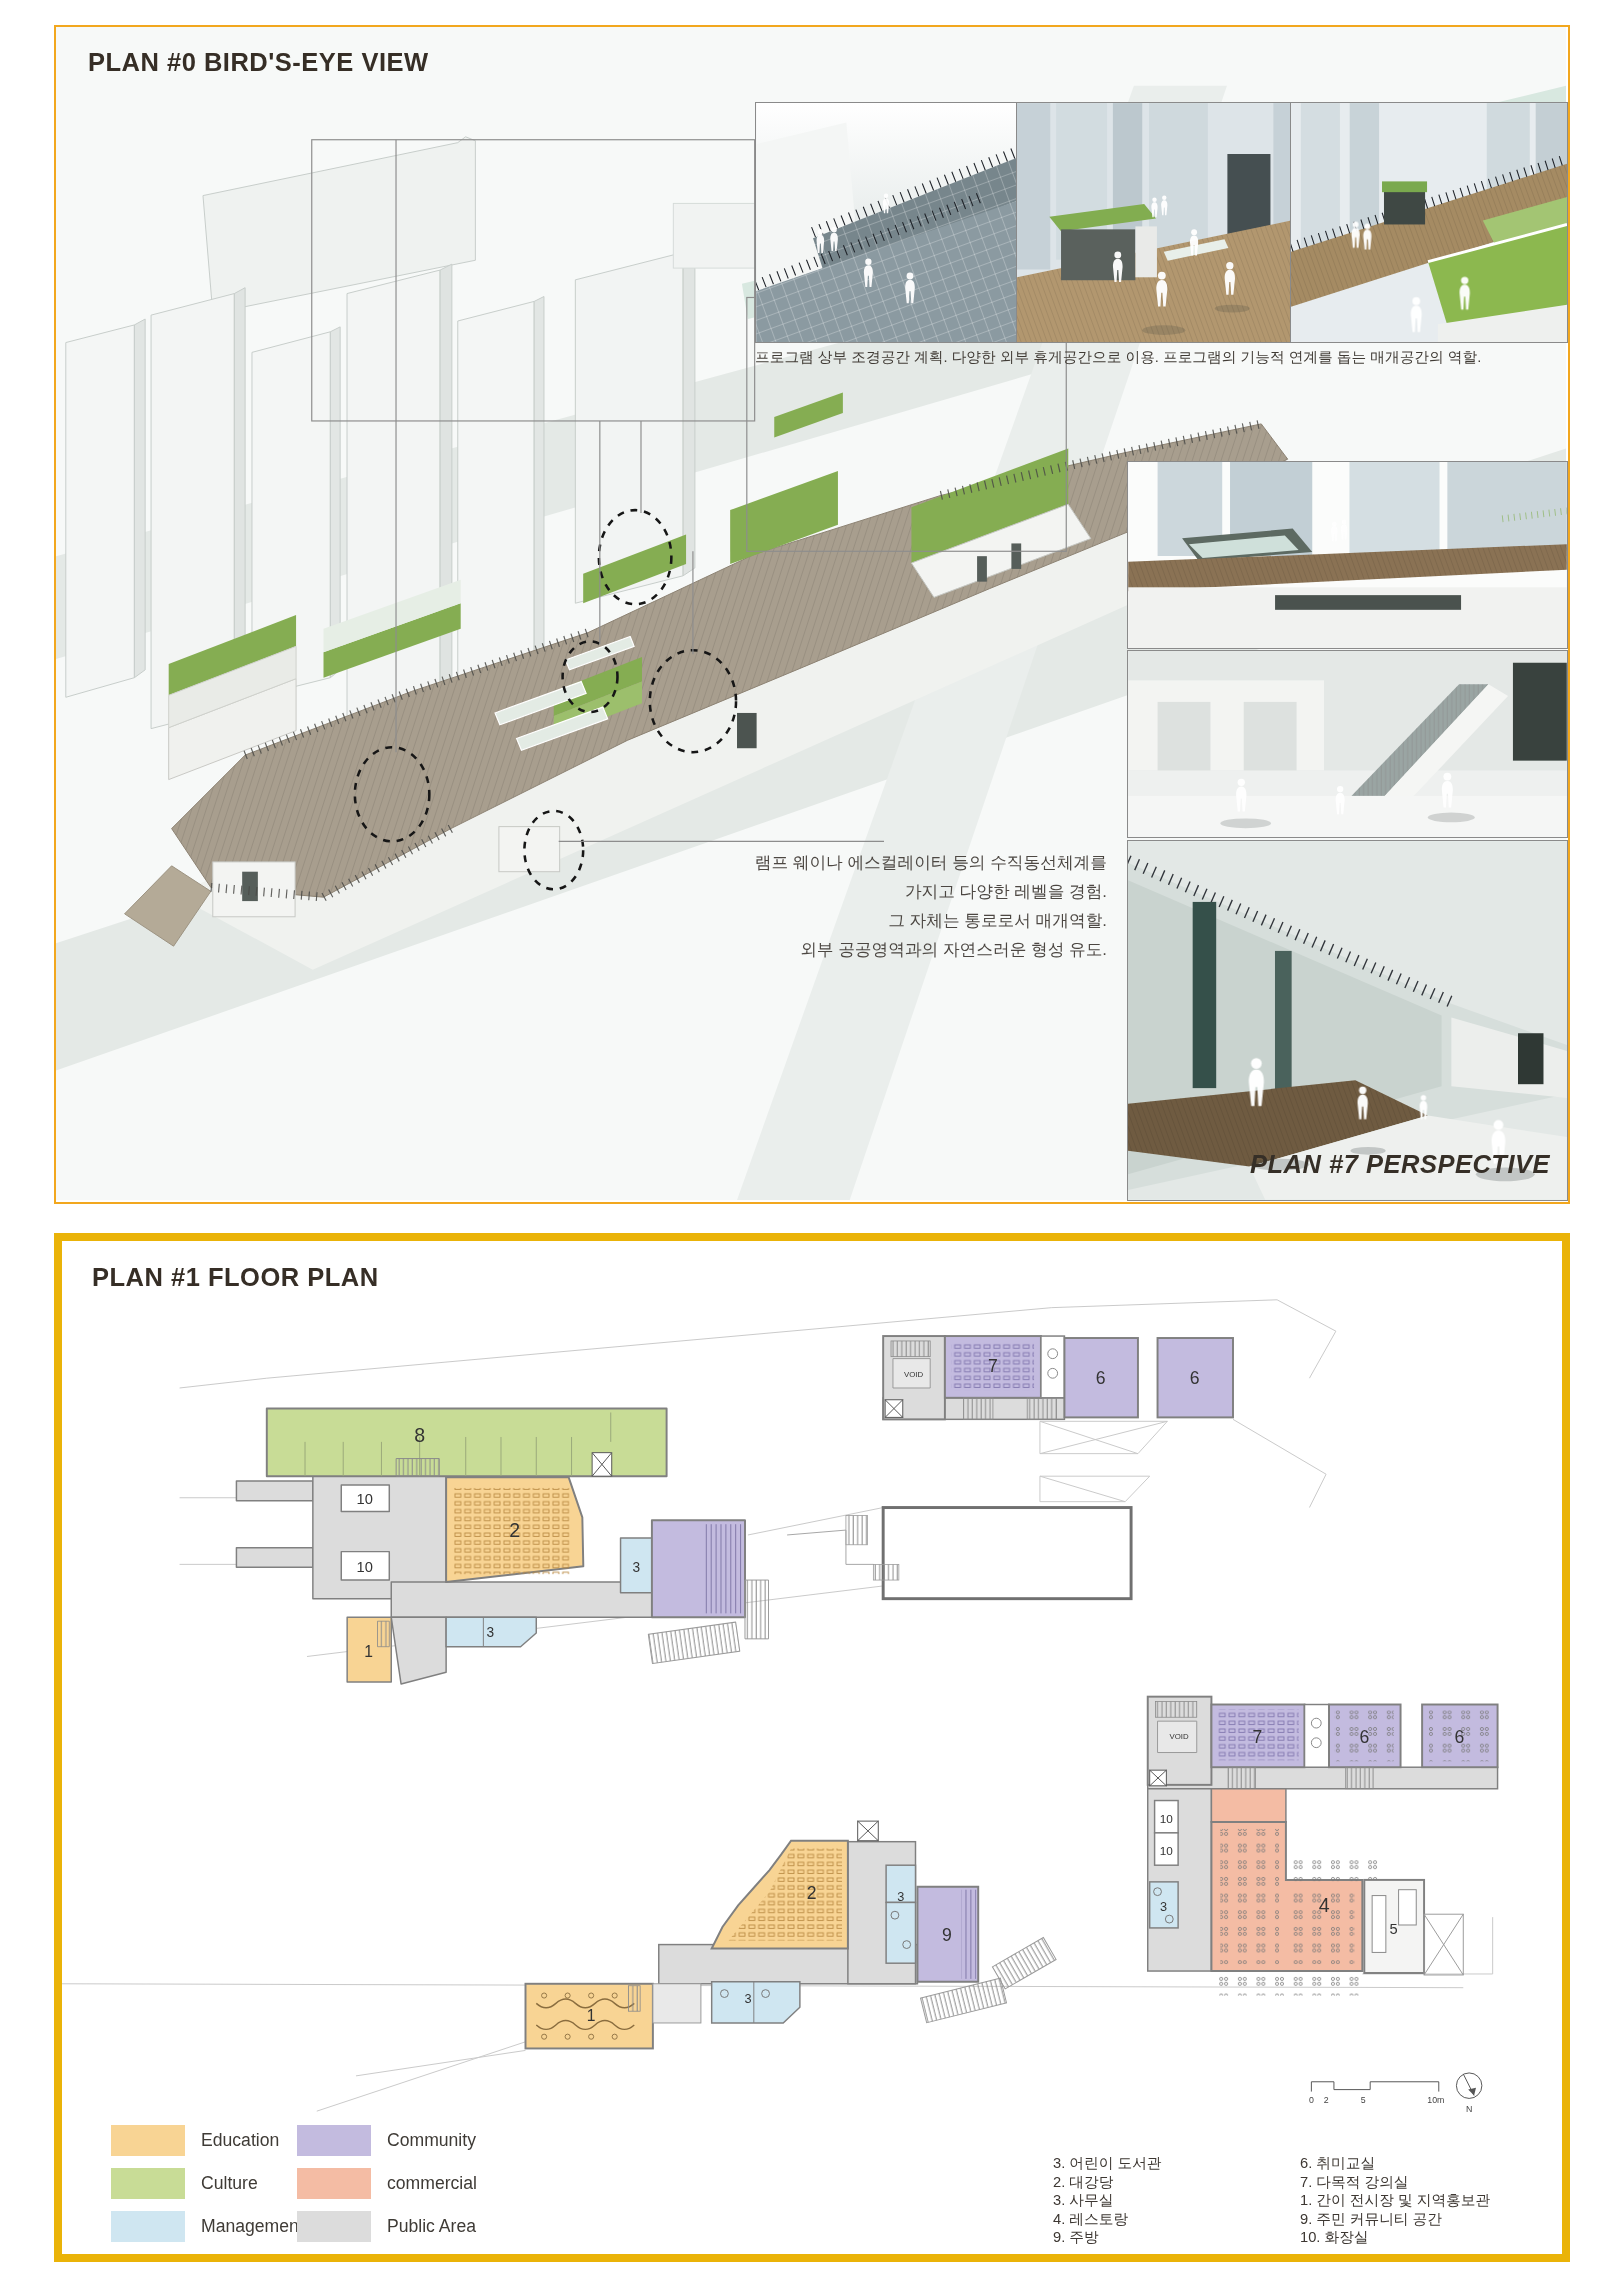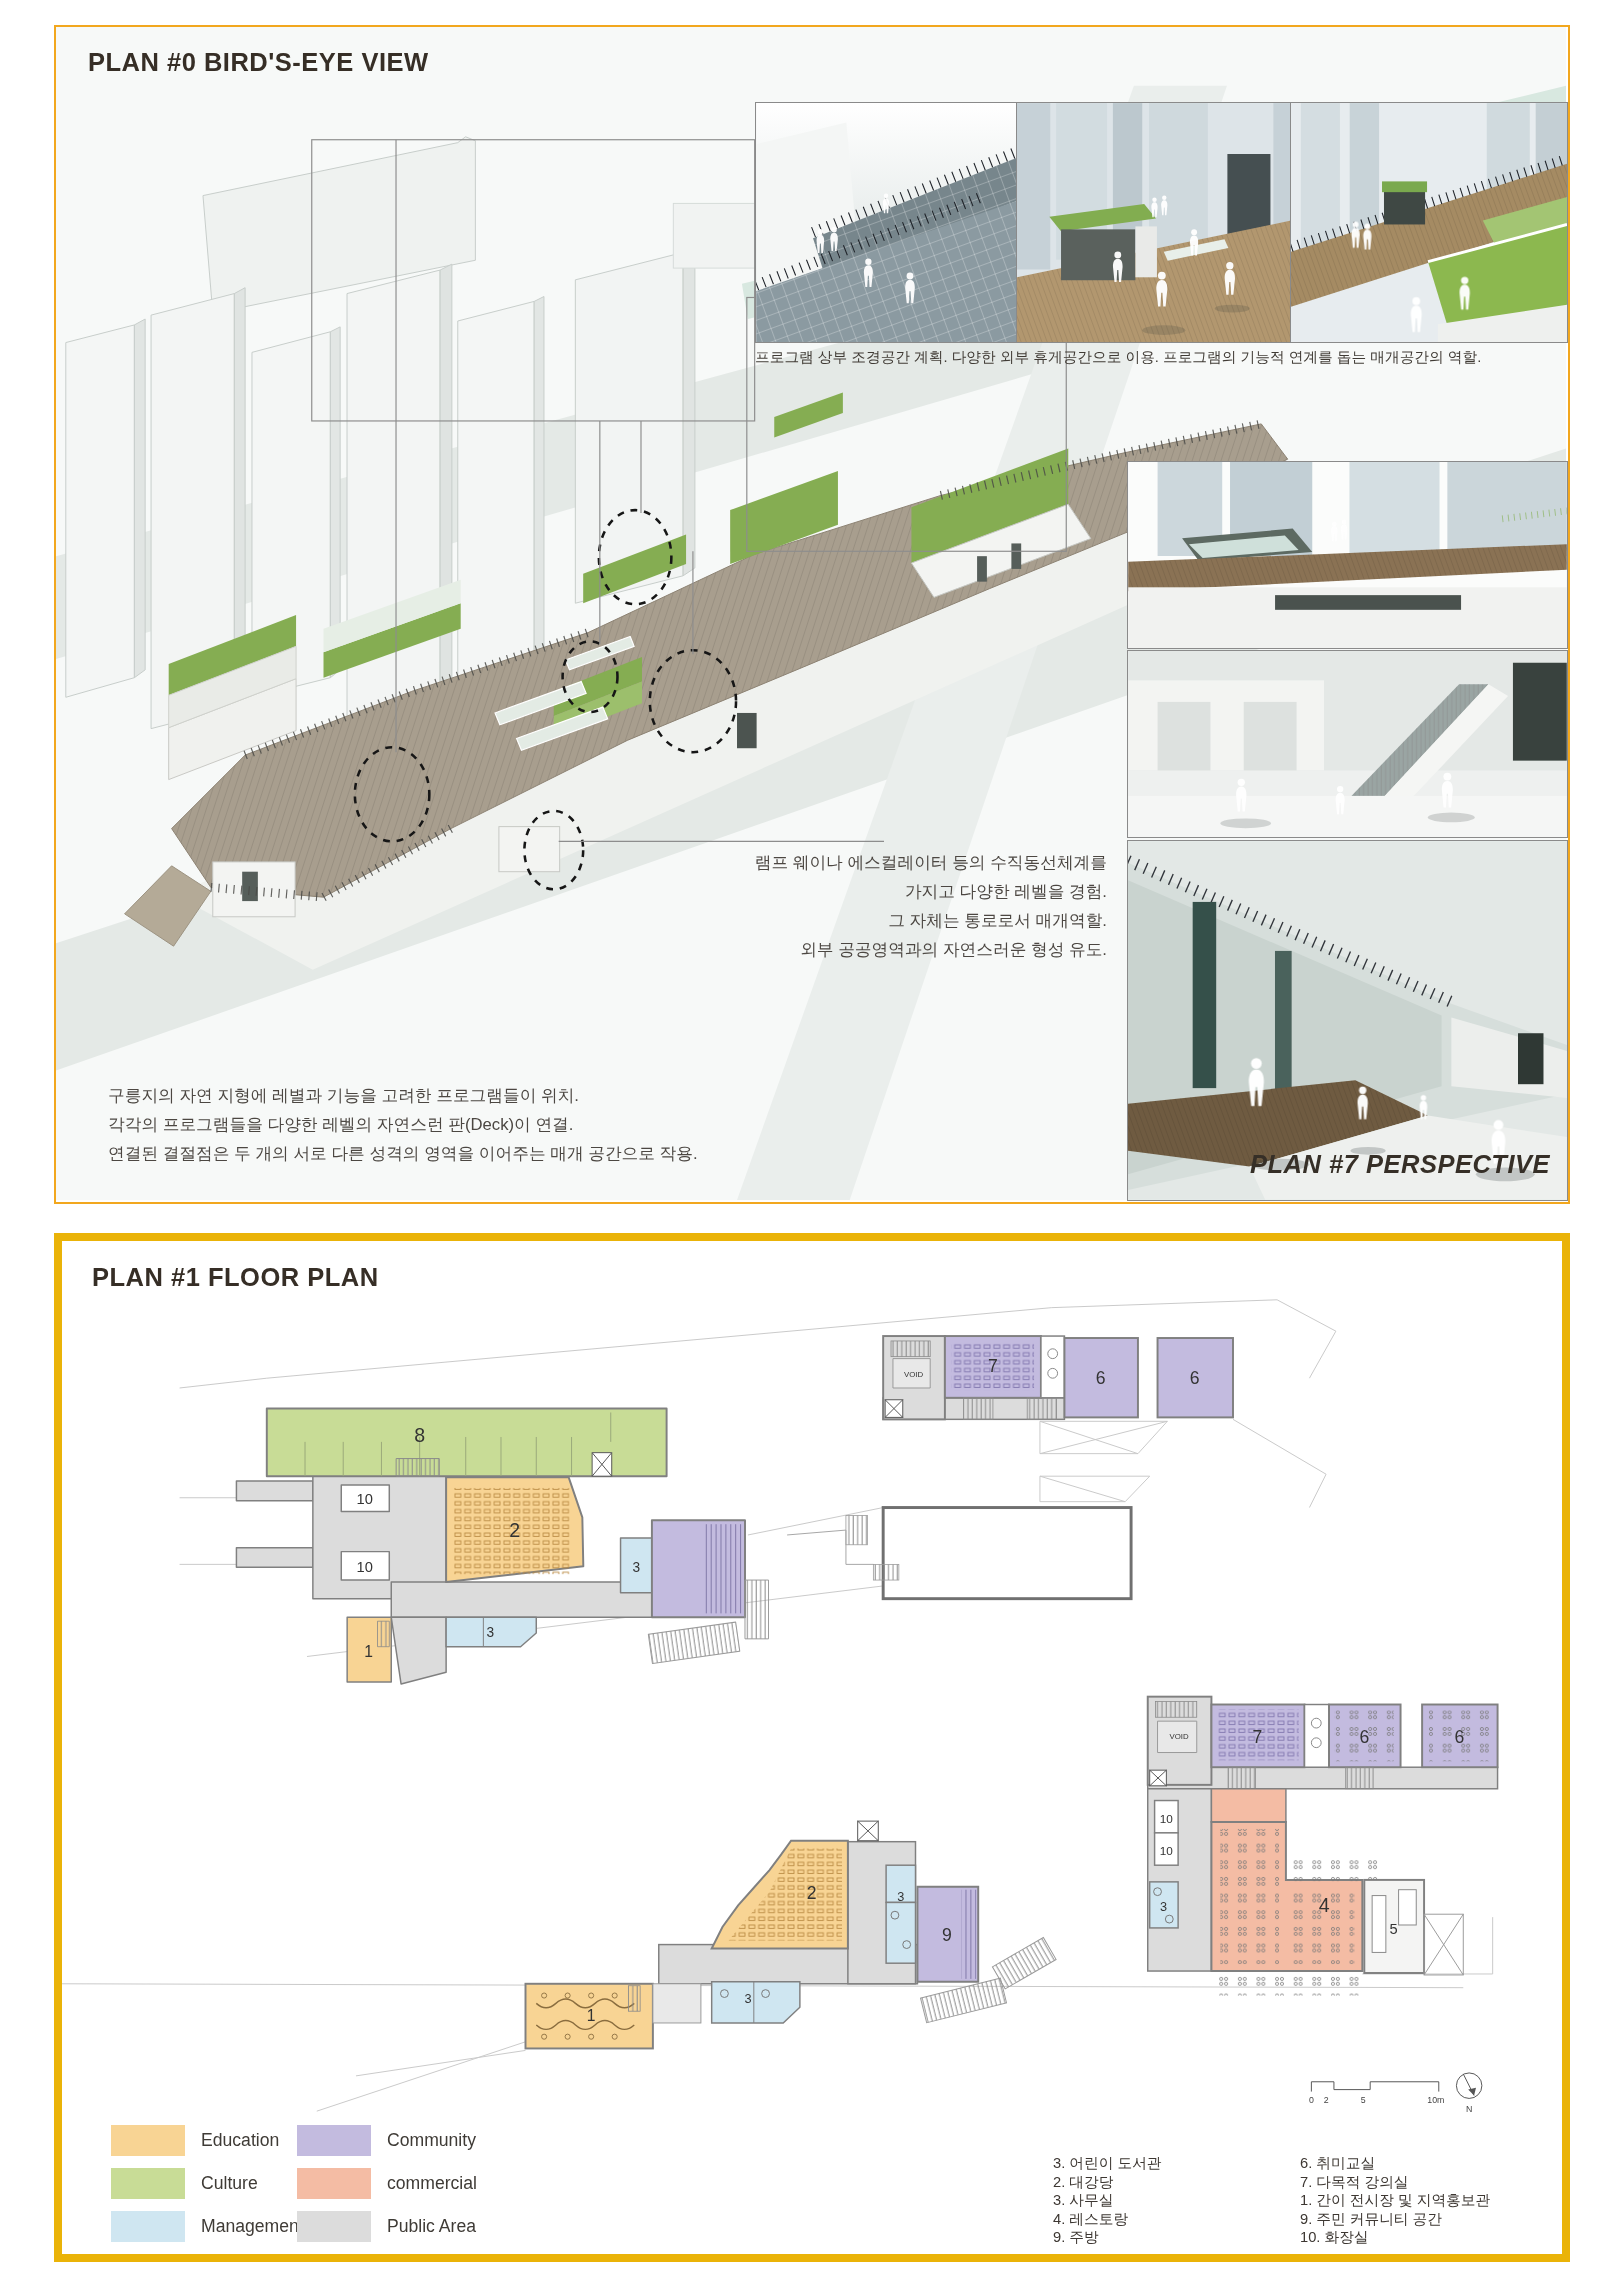--- a/index.html
+++ b/index.html
@@ -352,25 +352,20 @@
 
   <div class="persp-label" style="left:1137px;top:1123px;width:357px">PLAN #7 PERSPECTIVE</div>
 
   <div class="note note-right" style="right:461px;top:821px;width:412px">
     <p>램프 웨이나 에스컬레이터 등의 수직동선체계를</p>
     <p>가지고 다양한 레벨을 경험.</p>
     <p>그 자체는 통로로서 매개역할.</p>
     <p>외부 공공영역과의 자연스러운 형성 유도.</p>
   </div>
 
-  <div class="note" style="left:52px;top:1054px;width:608px">
-    <p>구릉지의 자연 지형에 레별과 기능을 고려한 프로그램들이 위치.</p>
-    <p>각각의 프로그램들을 다양한 레벨의 자연스런 판(Deck)이 연결.</p>
-    <p>연결된 결절점은 두 개의 서로 다른 성격의 영역을 이어주는 매개 공간으로 작용.</p>
-  </div>
 </section>
 
 <section class="panel panel-bottom">
 
   <h1 class="panel-title" style="left:30px;top:21.6px">PLAN #1 FLOOR PLAN</h1>
 
   <svg class="scene" width="1512" height="1025" viewBox="0 0 1543 1046">
 
     <g stroke="#c9c9c9" stroke-width="1" fill="none">
       <polyline points="120,150 209,140 1010,68 1240,60"></polyline>

